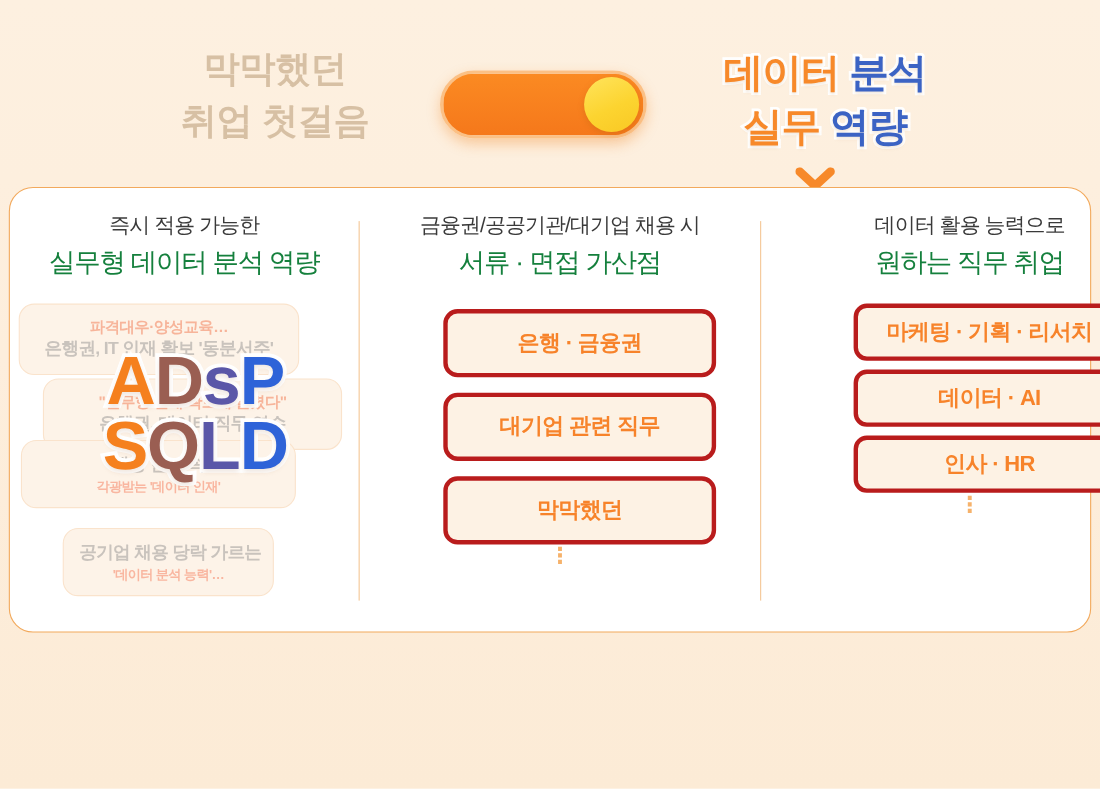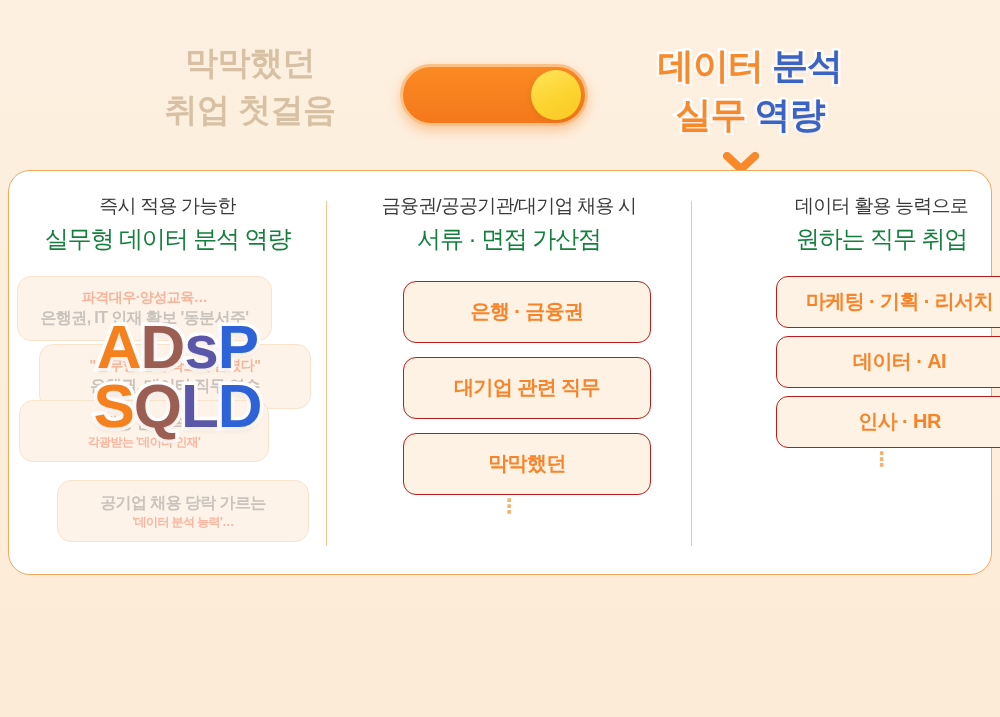--- a/index.html
+++ b/index.html
@@ -96,21 +96,21 @@
     text-align:center;
     padding:11px 14px;
     line-height:1.38;
   }
   .news .n1 { font-size:14px; font-weight:700; color:#F7B49A; letter-spacing:-0.5px; white-space:nowrap; }
   .news .n2 { font-size:16px; font-weight:600; color:#C9C3BD; letter-spacing:-0.6px; white-space:nowrap; }
   .news .n2b { font-size:12px; font-weight:700; color:#F9B6A0; letter-spacing:-0.6px; white-space:nowrap; }
   .news.a { left:8px;  top:0;   width:255px; }
   .news.b { left:30px; top:68px; width:272px; }
   .news.c { left:10px; top:124px; width:250px; }
-  .news.d { left:48px; top:204px; width:252px; }
+  .news.d { left:48px; top:204px; width:192px; }
 
   .logo {
     position:absolute; left:0; top:42px; width:317px;
     text-align:center;
     font-size:62px; font-weight:800; letter-spacing:-1px;
     line-height:0.95;
     -webkit-text-stroke:7px #FFFFFF;
     paint-order:stroke fill;
     z-index:5;
     text-shadow:0 3px 5px rgba(180,140,110,.22);
@@ -120,21 +120,21 @@
   .L1 { color:#F5801E; }
   .L2 { color:#9A5E52; }
   .L3 { color:#5A57A8; }
   .L4 { color:#2E63D8; }
 
   
   .pills { margin-top:27px; display:flex; flex-direction:column; align-items:center; gap:14px; }
   .pill {
     width:248px; height:62px;
     background:#FDF2E4;
-    border:1px solid #b91c1c;
+    border:4px solid #b91c1c;
     border-radius:13px;
     display:flex; align-items:center; justify-content:center;
     font-size:20px; font-weight:600; color:#F7832A;
     letter-spacing:-0.6px; white-space:nowrap;margin-left:36px;
   }
   .col3 .pill { width:248px; height:52px; border-radius:12px; }
   .col3 .pills { gap:8px; margin-top:22px; }
   .dots {
     margin-top:6px; text-align:center;
     color:#F6B26B; font-size:20px; font-weight:800;

